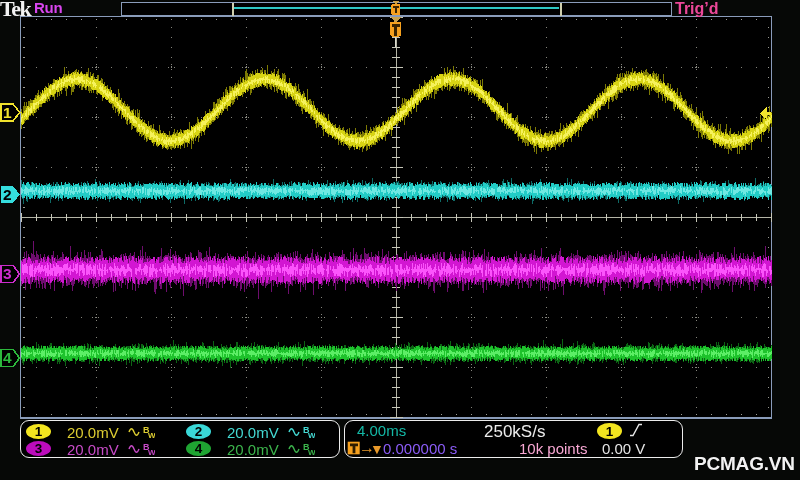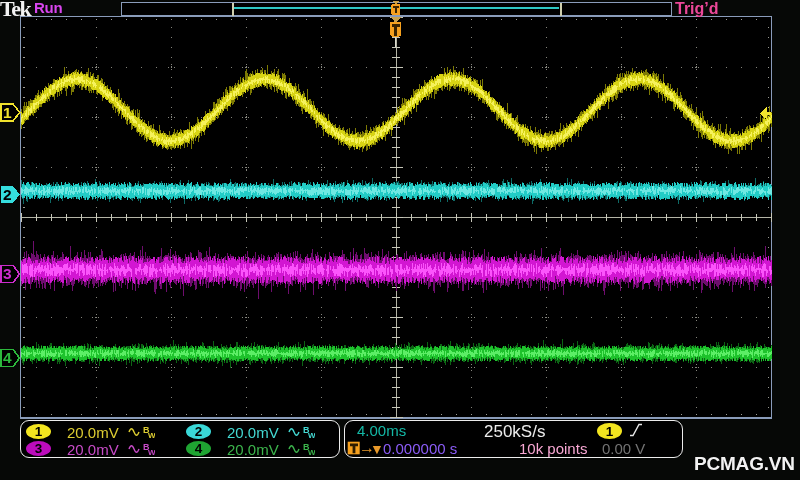--- a/index.html
+++ b/index.html
@@ -92,15 +92,15 @@
         <path d="M1 13.5h3l6-11h3" stroke="#e8e8e8" stroke-width="1.4" fill="none"></path>
       </svg></div>
 <div class="t" style="left:347px;top:441px;"><svg width="14" height="14" viewBox="0 0 14 14">
         <rect x="0.7" y="0.7" width="12" height="12.6" fill="#f5a01e"></rect>
         <path d="M3 2.6h8v2.6h-2.6v7H5.6v-7H3z" fill="#2e1c00"></path>
       </svg></div>
 <div class="t" style="left:359px;top:439px;font-size:16px;color:#e8992a;">→</div>
 <div class="t" style="left:370px;top:440.5px;font-size:14px;color:#e8992a;">▼</div>
 <div class="t" style="left:383px;top:440px;font-size:15px;color:#8b5cf6;">0.000000 s</div>
 <div class="t" style="left:484px;top:440px;font-size:15px;color:#f9a8d4;margin-left:35px;">10k points</div>
-<div class="t" style="left:602px;top:440px;font-size:15px;color:#737373;">0.00 V</div>
+<div class="t" style="left:602px;top:440px;font-size:15px;color:#e5e5e5;">0.00 V</div>
 
 <div class="t" style="left:694px;top:453px;font-size:19px;font-weight:bold;color:#f2f2f2;letter-spacing:-0.2px;">PCMAG.VN</div>
 </div>
 </body></html>

